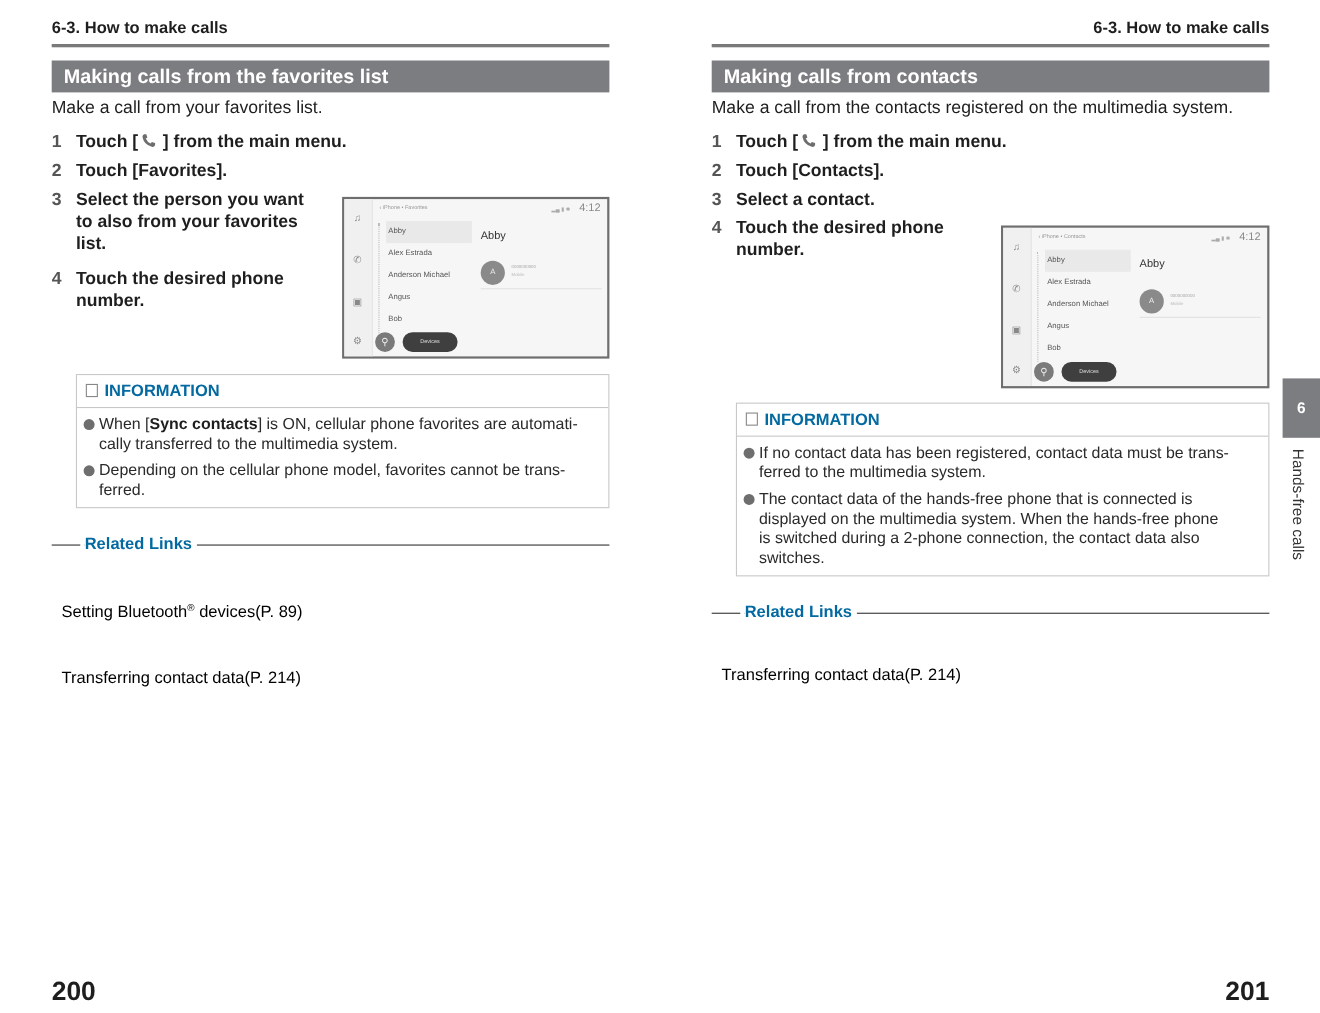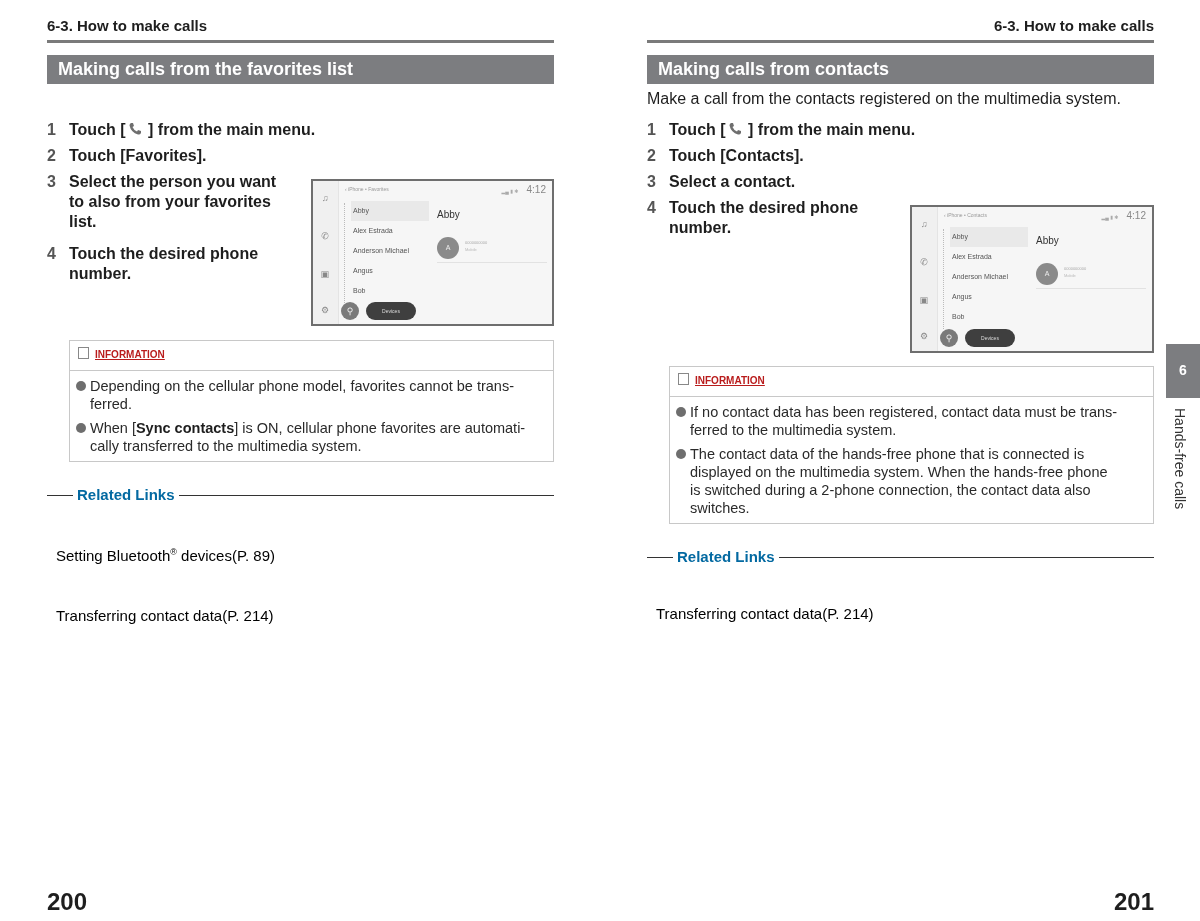--- a/index.html
+++ b/index.html
@@ -36,21 +36,21 @@
   .screen .li.sel { background: #e9e9e9; }
   .screen .detail-name { position: absolute; left: 124px; top: 28px; font-size: 10px; color: #333; }
   .screen .avatar { position: absolute; left: 124px; top: 56px; width: 22px; height: 22px; border-radius: 50%; background: #8a8a8a; color: #eee; font-size: 7px; text-align: center; line-height: 22px; }
   .screen .num-line { position: absolute; left: 152px; top: 59px; font-size: 4px; color: #aaa; }
   .screen .type-line { position: absolute; left: 152px; top: 66px; font-size: 4px; color: #bbb; }
   .screen .sep { position: absolute; left: 124px; top: 81px; width: 110px; height: 1px; background: #e2e2e2; }
   .screen .search-btn { position: absolute; left: 28px; bottom: 4px; width: 18px; height: 18px; border-radius: 50%; background: #7a7a7a; color: #eee; font-size: 9px; text-align: center; line-height: 18px; }
   .screen .devices-btn { position: absolute; left: 53px; bottom: 4px; width: 50px; height: 18px; border-radius: 9px; background: #3f3f3f; color: #ddd; font-size: 5px; text-align: center; line-height: 18px; }
 
   .info { position: absolute; left: 22px; width: 485px; border: 1px solid #c8c8c8; }
-  .info .info-head { height: 30px; border-bottom: 1px solid #c8c8c8; padding: 6px 0 0 8px; font-size: 10px; font-weight: bold; color: #b91c1c; text-decoration: underline; }
+  .info .info-head { height: 30px; border-bottom: 1px solid #c8c8c8; padding: 6px 0 0 8px; font-size: 15px; font-weight: bold; color: #0369a1; }
   .info .info-head .book { display: inline-block; width: 11px; height: 12px; border: 1px solid #888; margin-right: 6px; vertical-align: -1px; }
   .info .info-body { padding: 6px 8px 6px 6px; }
   .info .bullet { position: relative; padding-left: 14px; font-size: 14.5px; line-height: 18px; color: #2a2a2a; margin-bottom: 6px; }
   .info .bullet:last-child { margin-bottom: 0; }
   .info .bullet .dot { position: absolute; left: 0; top: 4px; width: 10px; height: 10px; border-radius: 50%; background: #6e6e6e; }
   .info .bullet b { color: #1e1e1e; }
 
   .related { position: absolute; left: 0; width: 507px; }
   .related .rl-head { position: relative; height: 18px; }
   .related .rl-line { position: absolute; top: 9px; height: 1px; background: #333; }
@@ -67,20 +67,21 @@
   .tab-label span { position: absolute; left: 2px; top: 0; writing-mode: vertical-rl; font-size: 14px; color: #333; white-space: nowrap; }
 </style>
 </head>
 <body>
 
 <div class="page left">
   <div class="running-head">6-3. How to make calls</div>
   <div class="head-rule"></div>
 
   <div class="section-bar">Making calls from the favorites list</div>
+  <div class="intro">Make a call from your favorites list.</div>
 
   <div class="steps">
     <div class="step" style="top:0">
       <span class="num">1</span>
       <span class="txt"><span>Touch [</span><svg class="phone-glyph" viewBox="0 0 14 14">
             <path d="M3 1 L5 1 L6 4 L4.5 5 Q6 8.5 9 9.5 L10 8 L13 9 L13 11 Q12 13 10 12.5 Q3 10.5 1.5 3.5 Q1.5 1.5 3 1 Z" fill="#6e6e6e"></path>
           </svg><span> ] from the main menu.</span></span>
     </div>
     <div class="step" style="top:26px">
       <span class="num">2</span>
@@ -127,27 +128,27 @@
     <div class="sep"></div>
     <div class="search-btn">⚲</div>
     <div class="devices-btn">Devices</div>
   </div>
 
   <div class="info" style="top:340px;">
     <div class="info-head"><span class="book"></span><span>INFORMATION</span></div>
     <div class="info-body">
       <div class="bullet">
         <span class="dot"></span>
+        <span>When [</span><b>Sync contacts</b><span>] is ON, cellular phone favorites are automati-</span><br>
+        <span>cally transferred to the multimedia system.</span>
+      </div>
+      <div class="bullet">
+        <span class="dot"></span>
         <span>Depending on the cellular phone model, favorites cannot be trans-</span><br>
         <span>ferred.</span>
-      </div>
-      <div class="bullet">
-        <span class="dot"></span>
-        <span>When [</span><b>Sync contacts</b><span>] is ON, cellular phone favorites are automati-</span><br>
-        <span>cally transferred to the multimedia system.</span>
       </div>
     </div>
   </div>
 
   <div class="related" style="top:486px;">
     <div class="rl-head">
       <div class="rl-line" style="left:0; width:26px;"></div>
       <div class="rl-line" style="left:30px; width:477px;"></div>
       <div class="rl-title">Related Links</div>
     </div>

